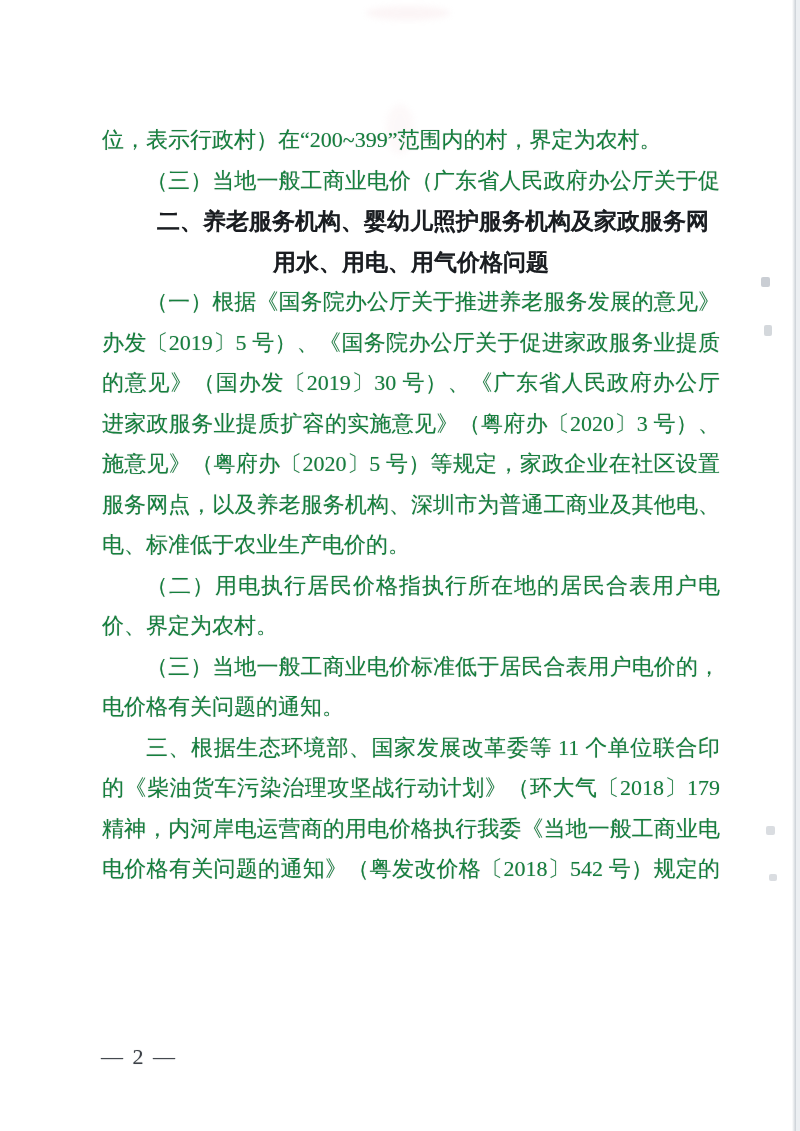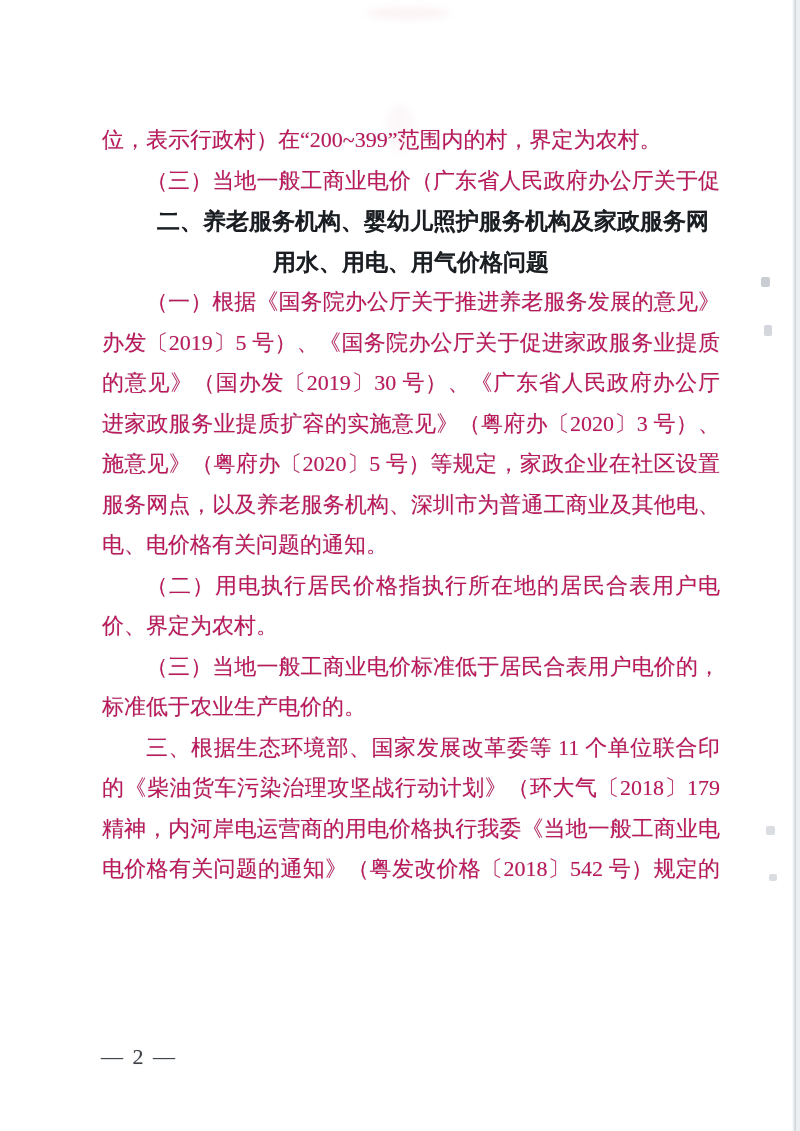--- a/index.html
+++ b/index.html
@@ -15,21 +15,21 @@
   #text-block {
     position: absolute;
     left: 102px;
     top: 120px;
     width: 618px;
   }
   .line {
     height: 40.5px;
     line-height: 40.5px;
     font-size: 22px;
-    color: #be185d;
+    color: #15803d;
     white-space: normal;
     word-break: break-all;
     overflow: hidden;
     text-shadow: 0 0 1px rgba(67,72,79,0.40);
   }
   .line.fill {
     text-align: justify;
     text-align-last: justify;
   }
   .line.indent { padding-left: 44px; }
@@ -93,25 +93,25 @@
       <div class="line">位，表示行政村）在“200~399”范围内的村，界定为农村。</div>
       <div class="line indent fill">（三）当地一般工商业电价（广东省人民政府办公厅关于促</div>
       <div class="line bold indent fill">二、养老服务机构、婴幼儿照护服务机构及家政服务网点的</div>
       <div class="line bold">用水、用电、用气价格问题</div>
       <div class="line indent fill">（一）根据《国务院办公厅关于推进养老服务发展的意见》（国</div>
       <div class="line fill">办发〔2019〕5 号）、《国务院办公厅关于促进家政服务业提质扩容</div>
       <div class="line fill">的意见》（国办发〔2019〕30 号）、《广东省人民政府办公厅关于促</div>
       <div class="line fill">进家政服务业提质扩容的实施意见》（粤府办〔2020〕3 号）、《广</div>
       <div class="line fill">施意见》（粤府办〔2020〕5 号）等规定，家政企业在社区设置的</div>
       <div class="line fill">服务网点，以及养老服务机构、深圳市为普通工商业及其他电、用</div>
-      <div class="line">电、电价格有关问题的通知。</div>
+      <div class="line">电、标准低于农业生产电价的。</div>
       <div class="line indent fill">（二）用电执行居民价格指执行所在地的居民合表用户电价；</div>
       <div class="line">价、界定为农村。</div>
       <div class="line indent fill">（三）当地一般工商业电价标准低于居民合表用户电价的，</div>
-      <div class="line">标准低于农业生产电价的。</div>
+      <div class="line">电价格有关问题的通知。</div>
       <div class="line indent fill">三、根据生态环境部、国家发展改革委等 11 个单位联合印发</div>
       <div class="line fill">的《柴油货车污染治理攻坚战行动计划》（环大气〔2018〕179 号）</div>
       <div class="line fill">精神，内河岸电运营商的用电价格执行我委《当地一般工商业电价</div>
       <div class="line fill">电价格有关问题的通知》（粤发改价格〔2018〕542 号）规定的港</div>
     </div>
 
   <div id="page-number">— 2 —</div>
 
   <div class="speck s1"></div>
   <div class="speck s2"></div>

